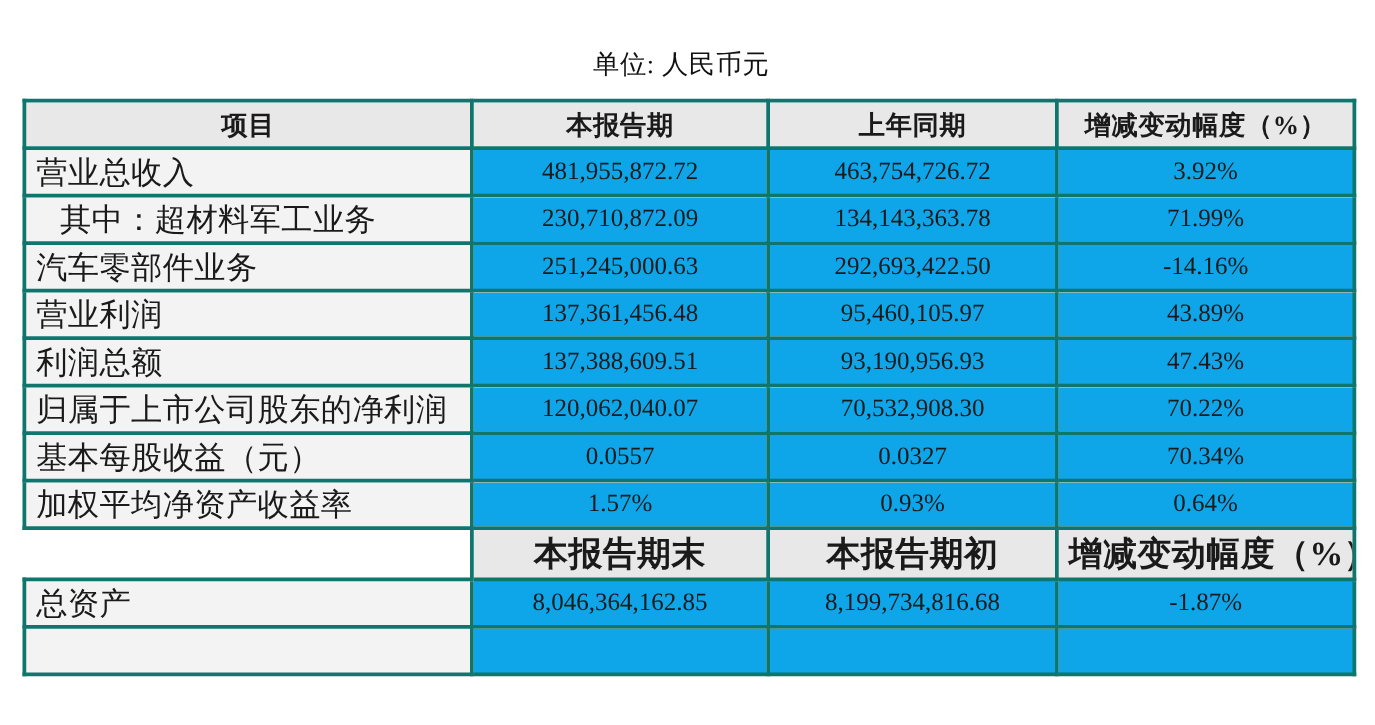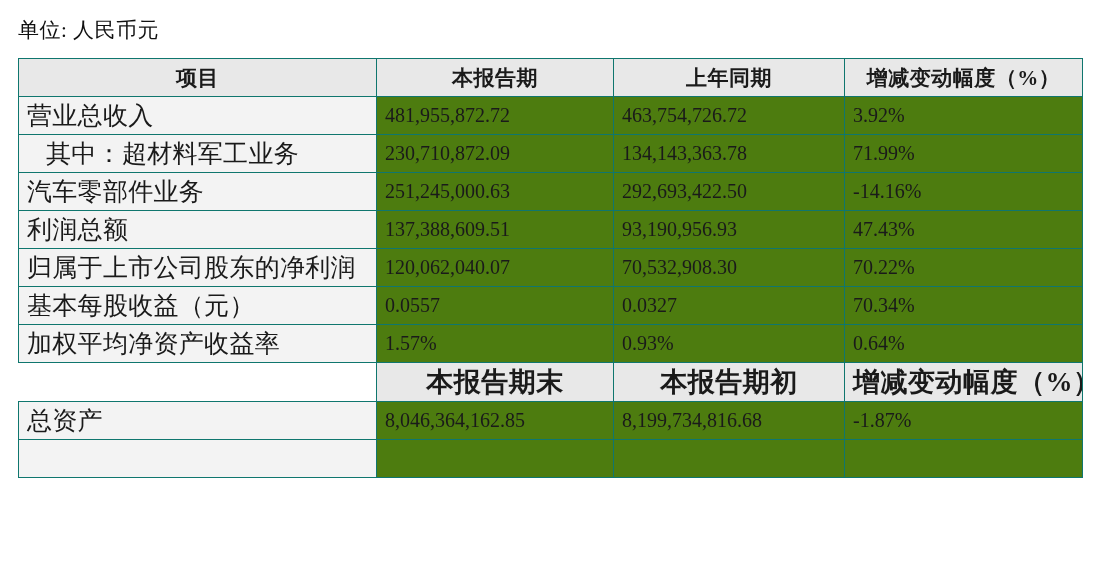--- a/index.html
+++ b/index.html
@@ -15,40 +15,40 @@
     overflow: hidden;
   }
   .page {
     position: relative;
     width: 1100px;
     height: 580px;
     box-sizing: border-box;
     padding: 0 18px;
   }
   .unit-line {
-    text-align: left;
+    text-align: center;
     font-size: 21px;
     letter-spacing: 0.5px;
-    padding: 16px 10px 14px 0;
+    padding: 37px 10px 14px 0;
     color: #111;
   }
   table.report {
     border-collapse: collapse;
     width: 1064px;
     table-layout: fixed;
     font-size: 20px;
   }
   table.report col.c-item { width: 358px; }
   table.report col.c-v1   { width: 237px; }
   table.report col.c-v2   { width: 231px; }
   table.report col.c-v3   { width: 238px; }
 
   table.report th,
   table.report td {
-    border: 1px solid #0f766e;
+    border: 3px solid #0f766e;
     height: 38px;
     padding: 1px 8px;
     box-sizing: border-box;
     vertical-align: middle;
     white-space: nowrap;
     overflow: hidden;
   }
   th.head {
     background: #e8e8e8;
     text-align: center;
@@ -62,22 +62,22 @@
     border-top: none;
     border-bottom: none;
   }
   td.item {
     text-align: left;
     background: #f3f3f3;
     font-size: 25px;
     letter-spacing: 0.3px;
   }
   td.num {
-    text-align: left;
-    background: #4d7c0f;
+    text-align: center;
+    background: #0ea5e9;
     font-size: 20px;
     padding-right: 10px;
     font-variant-numeric: tabular-nums;
   }
   td.item.ind1 { padding-left: 27px; }
   td.item.ind2 { }
   tr.sec-head th.head { font-size: 27px; }
 </style>
 </head>
 <body>
@@ -116,20 +116,26 @@
         <td class="num">71.99%</td>
       </tr>
 
       <tr>
         <td class="item ind2">汽车零部件业务</td>
         <td class="num">251,245,000.63</td>
         <td class="num">292,693,422.50</td>
         <td class="num">-14.16%</td>
       </tr>
 
+      <tr>
+        <td class="item">营业利润</td>
+        <td class="num">137,361,456.48</td>
+        <td class="num">95,460,105.97</td>
+        <td class="num">43.89%</td>
+      </tr>
 
       <tr>
         <td class="item">利润总额</td>
         <td class="num">137,388,609.51</td>
         <td class="num">93,190,956.93</td>
         <td class="num">47.43%</td>
       </tr>
 
       <tr>
         <td class="item">归属于上市公司股东的净利润</td>

